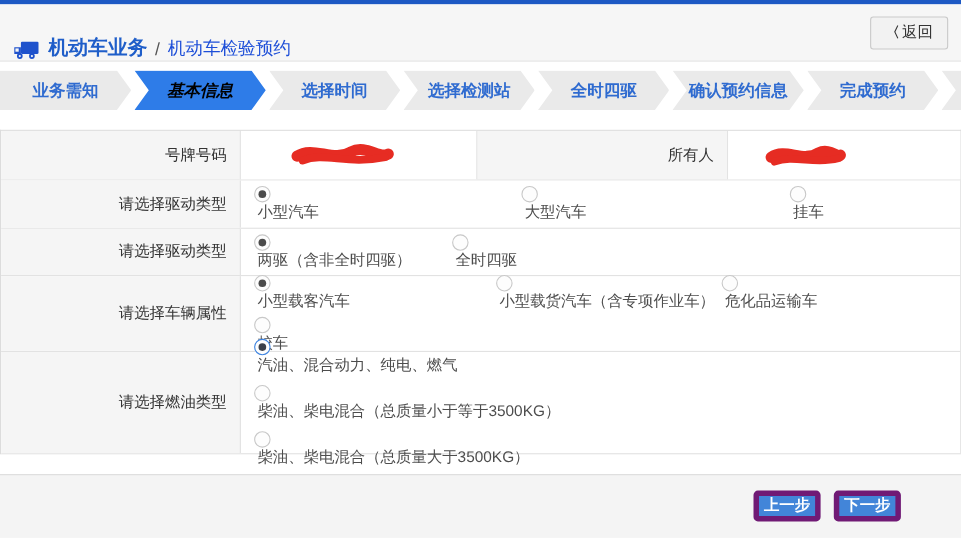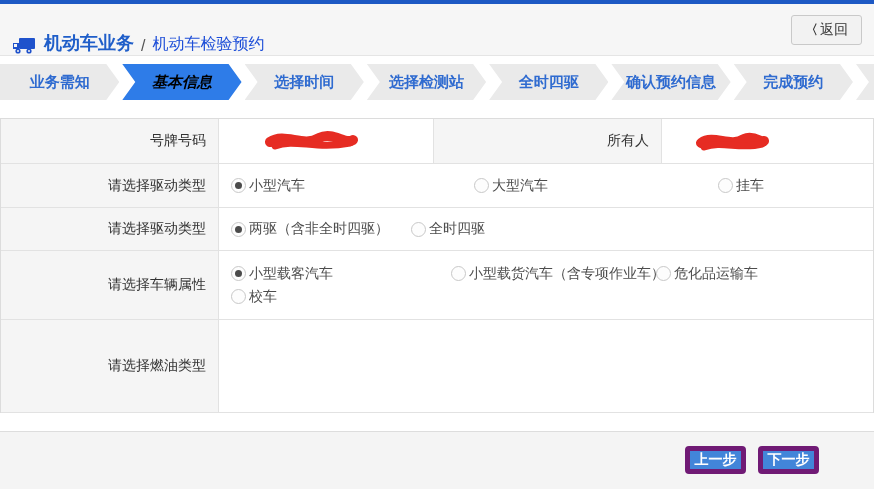--- a/index.html
+++ b/index.html
@@ -40,21 +40,21 @@
   .r1 { height:45px; } .r2 { height:44px; } .r3 { height:43px; }
   .r4 { height:69px; } .r5 { height:93px; }
   .val-cell { position:relative; background:#fff; }
   .val1 { width:215px; flex:none; border-right:1px solid #e2e2e2; }
   .lab2 { width:228px; border-left:none; }
   .val2 { flex:1; }
   .scribble { position:absolute; top:9px; }
   .scribble.plate { left:44px; }
   .scribble.owner { left:32px; }
   
-  .opt { display:flex; align-items:center; cursor:pointer; }
+  .opt { display:flex; align-items:flex-start; cursor:pointer;flex-direction:column; }
   .opt-label { font-size:14px; color:#4d4d4d; margin-left:3px; white-space:nowrap; }
   .radio { width:15px; height:15px; border-radius:50%; border:1px solid #c8c8c8;
     background:#fdfdfd; position:relative; flex:none; }
   .radio.sel::after { content:""; position:absolute; left:3px; top:3px; width:7px;
     height:7px; border-radius:50%; background:#4b4b4b; }
   .radio.sel-blue { border-color:#3d83e0; }
   .radio.sel-blue::after { background:#3a3f4a; }
   .w180 { width:180px; flex:none; } .w243 { width:243px; flex:none; }
   .w244 { width:244px; flex:none; } .w220 { width:220px; flex:none; }
   .w205 { width:205px; flex:none; }
@@ -192,20 +192,40 @@
         <label class="opt">
           <span class="radio"></span>
           <span class="opt-label">校车</span>
         </label>
       </div>
     </div>
   </div>
 
   <div class="t-row r5">
     <div class="t-label">请选择燃油类型</div>
+    <div class="t-content col gap8">
+      <div class="optline">
+        <label class="opt">
+          <span class="radio sel sel-blue"></span>
+          <span class="opt-label">汽油、混合动力、纯电、燃气</span>
+        </label>
+      </div>
+      <div class="optline">
+        <label class="opt">
+          <span class="radio"></span>
+          <span class="opt-label">柴油、柴电混合（总质量小于等于3500KG）</span>
+        </label>
+      </div>
+      <div class="optline">
+        <label class="opt">
+          <span class="radio"></span>
+          <span class="opt-label">柴油、柴电混合（总质量大于3500KG）</span>
+        </label>
+      </div>
+    </div>
   </div>
 
 </div>
 
 <div class="footer">
   <button class="btn btn-prev">上一步</button>
   <button class="btn btn-next">下一步</button>
 </div>
 
 </body></html>

